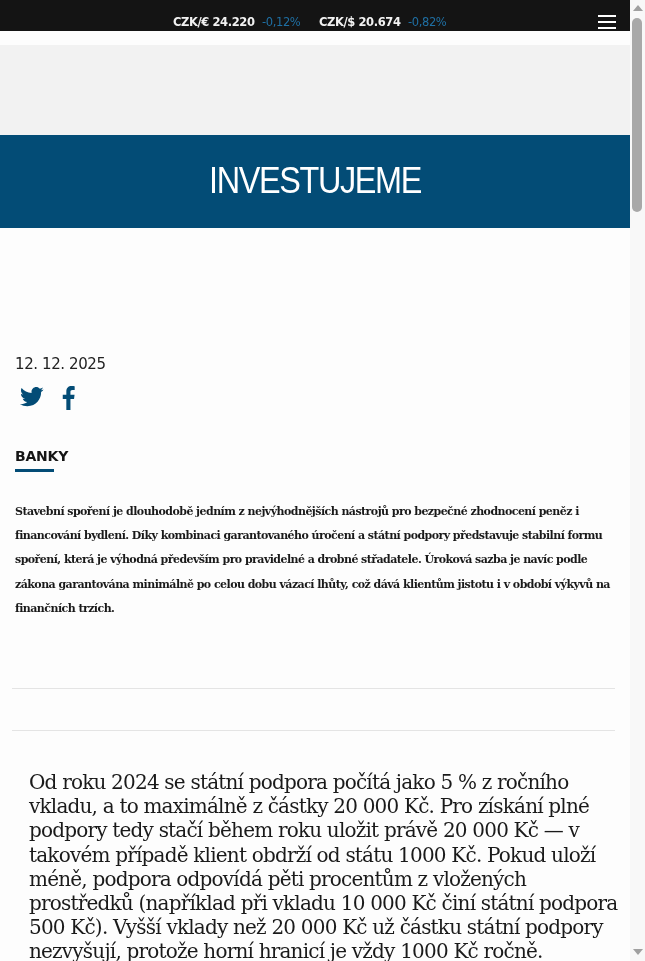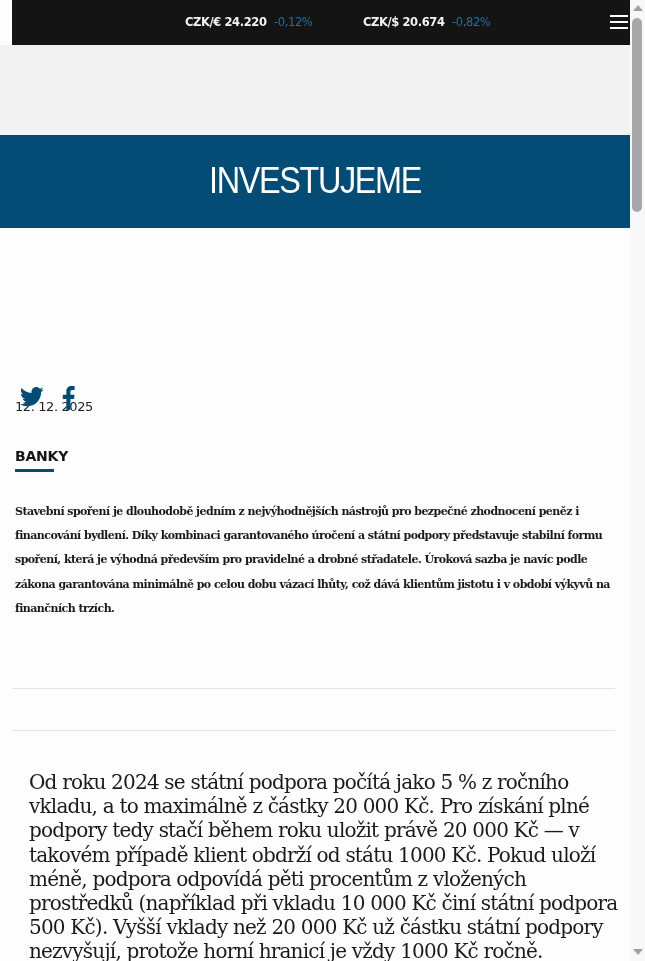--- a/index.html
+++ b/index.html
@@ -14,42 +14,42 @@
       position: absolute;
       left: 0; top: 0;
       width: 630px;
       height: 961px;
       overflow: hidden;
       background: #fdfdfd;
     }
     
     .topbar {
       position: absolute;
-      left: 12px; top: 0;
+      left: 0; top: 0;
       width: 630px;
-      height: 45px;
+      height: 31px;
       background: #141414;
     }
     .ticker {
       position: absolute;
       top: 15px;
       font-family: "DejaVu Sans", sans-serif;
       font-size: 11.5px;
       font-weight: bold;
       letter-spacing: -0.4px;
       color: #f2f2f2;
       white-space: nowrap;
     }
     .ticker .chg {
       font-weight: normal;
       color: #1f6fa3;
       margin-left: 4px;
     }
     .ticker-eur { left: 173px; }
-    .ticker-usd { left: 319px; margin-left: 32px; }
+    .ticker-usd { left: 319px; }
     .menu-btn {
       position: absolute;
       left: 596px; top: 12px;
       width: 22px; height: 20px;
       cursor: pointer;
     }
     .menu-btn span {
       position: absolute;
       left: 2px;
       width: 18px;
@@ -98,24 +98,23 @@
       font-size: 21px;
       line-height: 34px;
       font-weight: normal;
       letter-spacing: -0.6px;
       color: #151515;
     }
     .date {
       position: absolute;
       left: 15px; top: 355px;
       font-family: "DejaVu Sans", sans-serif;
-      font-size: 13px;
+      font-size: 15px;
       letter-spacing: -0.4px;
       color: #222222;
-      margin-top: 44px;
     }
     .share {
       position: absolute;
       left: 20px; top: 386px;
       height: 26px;
     }
     .share .icon {
       position: absolute;
       top: 0;
       cursor: pointer;

